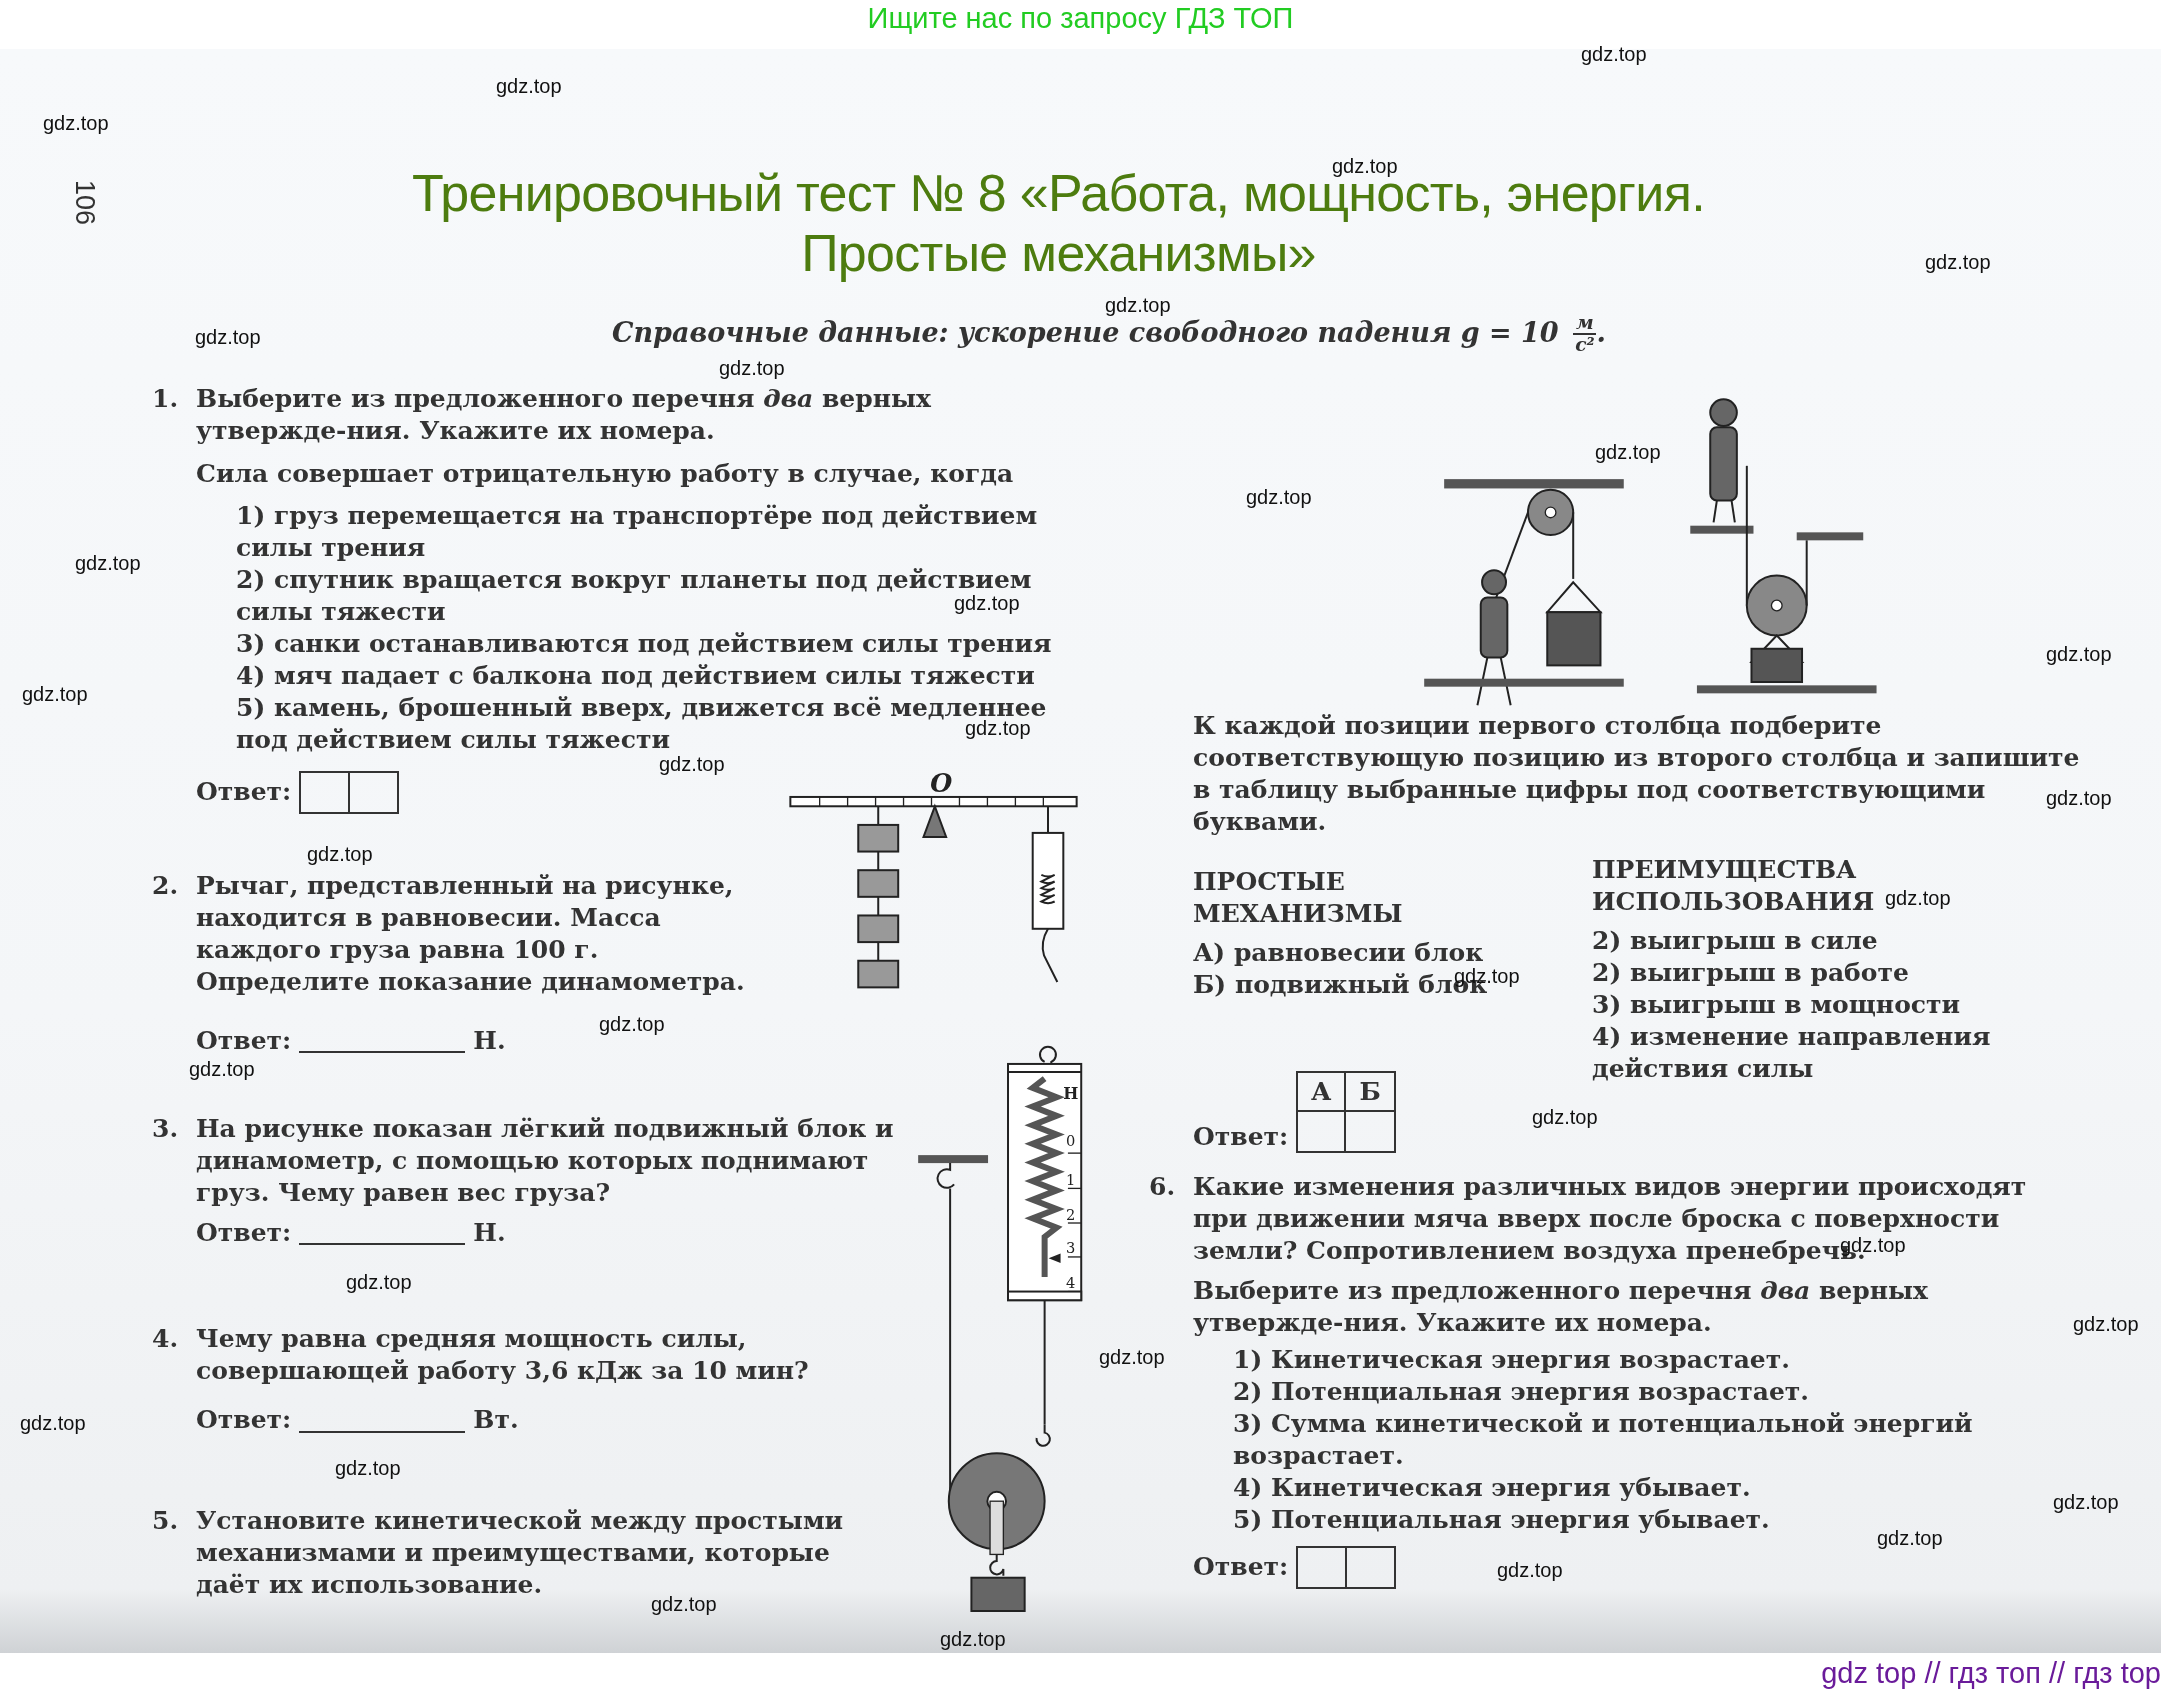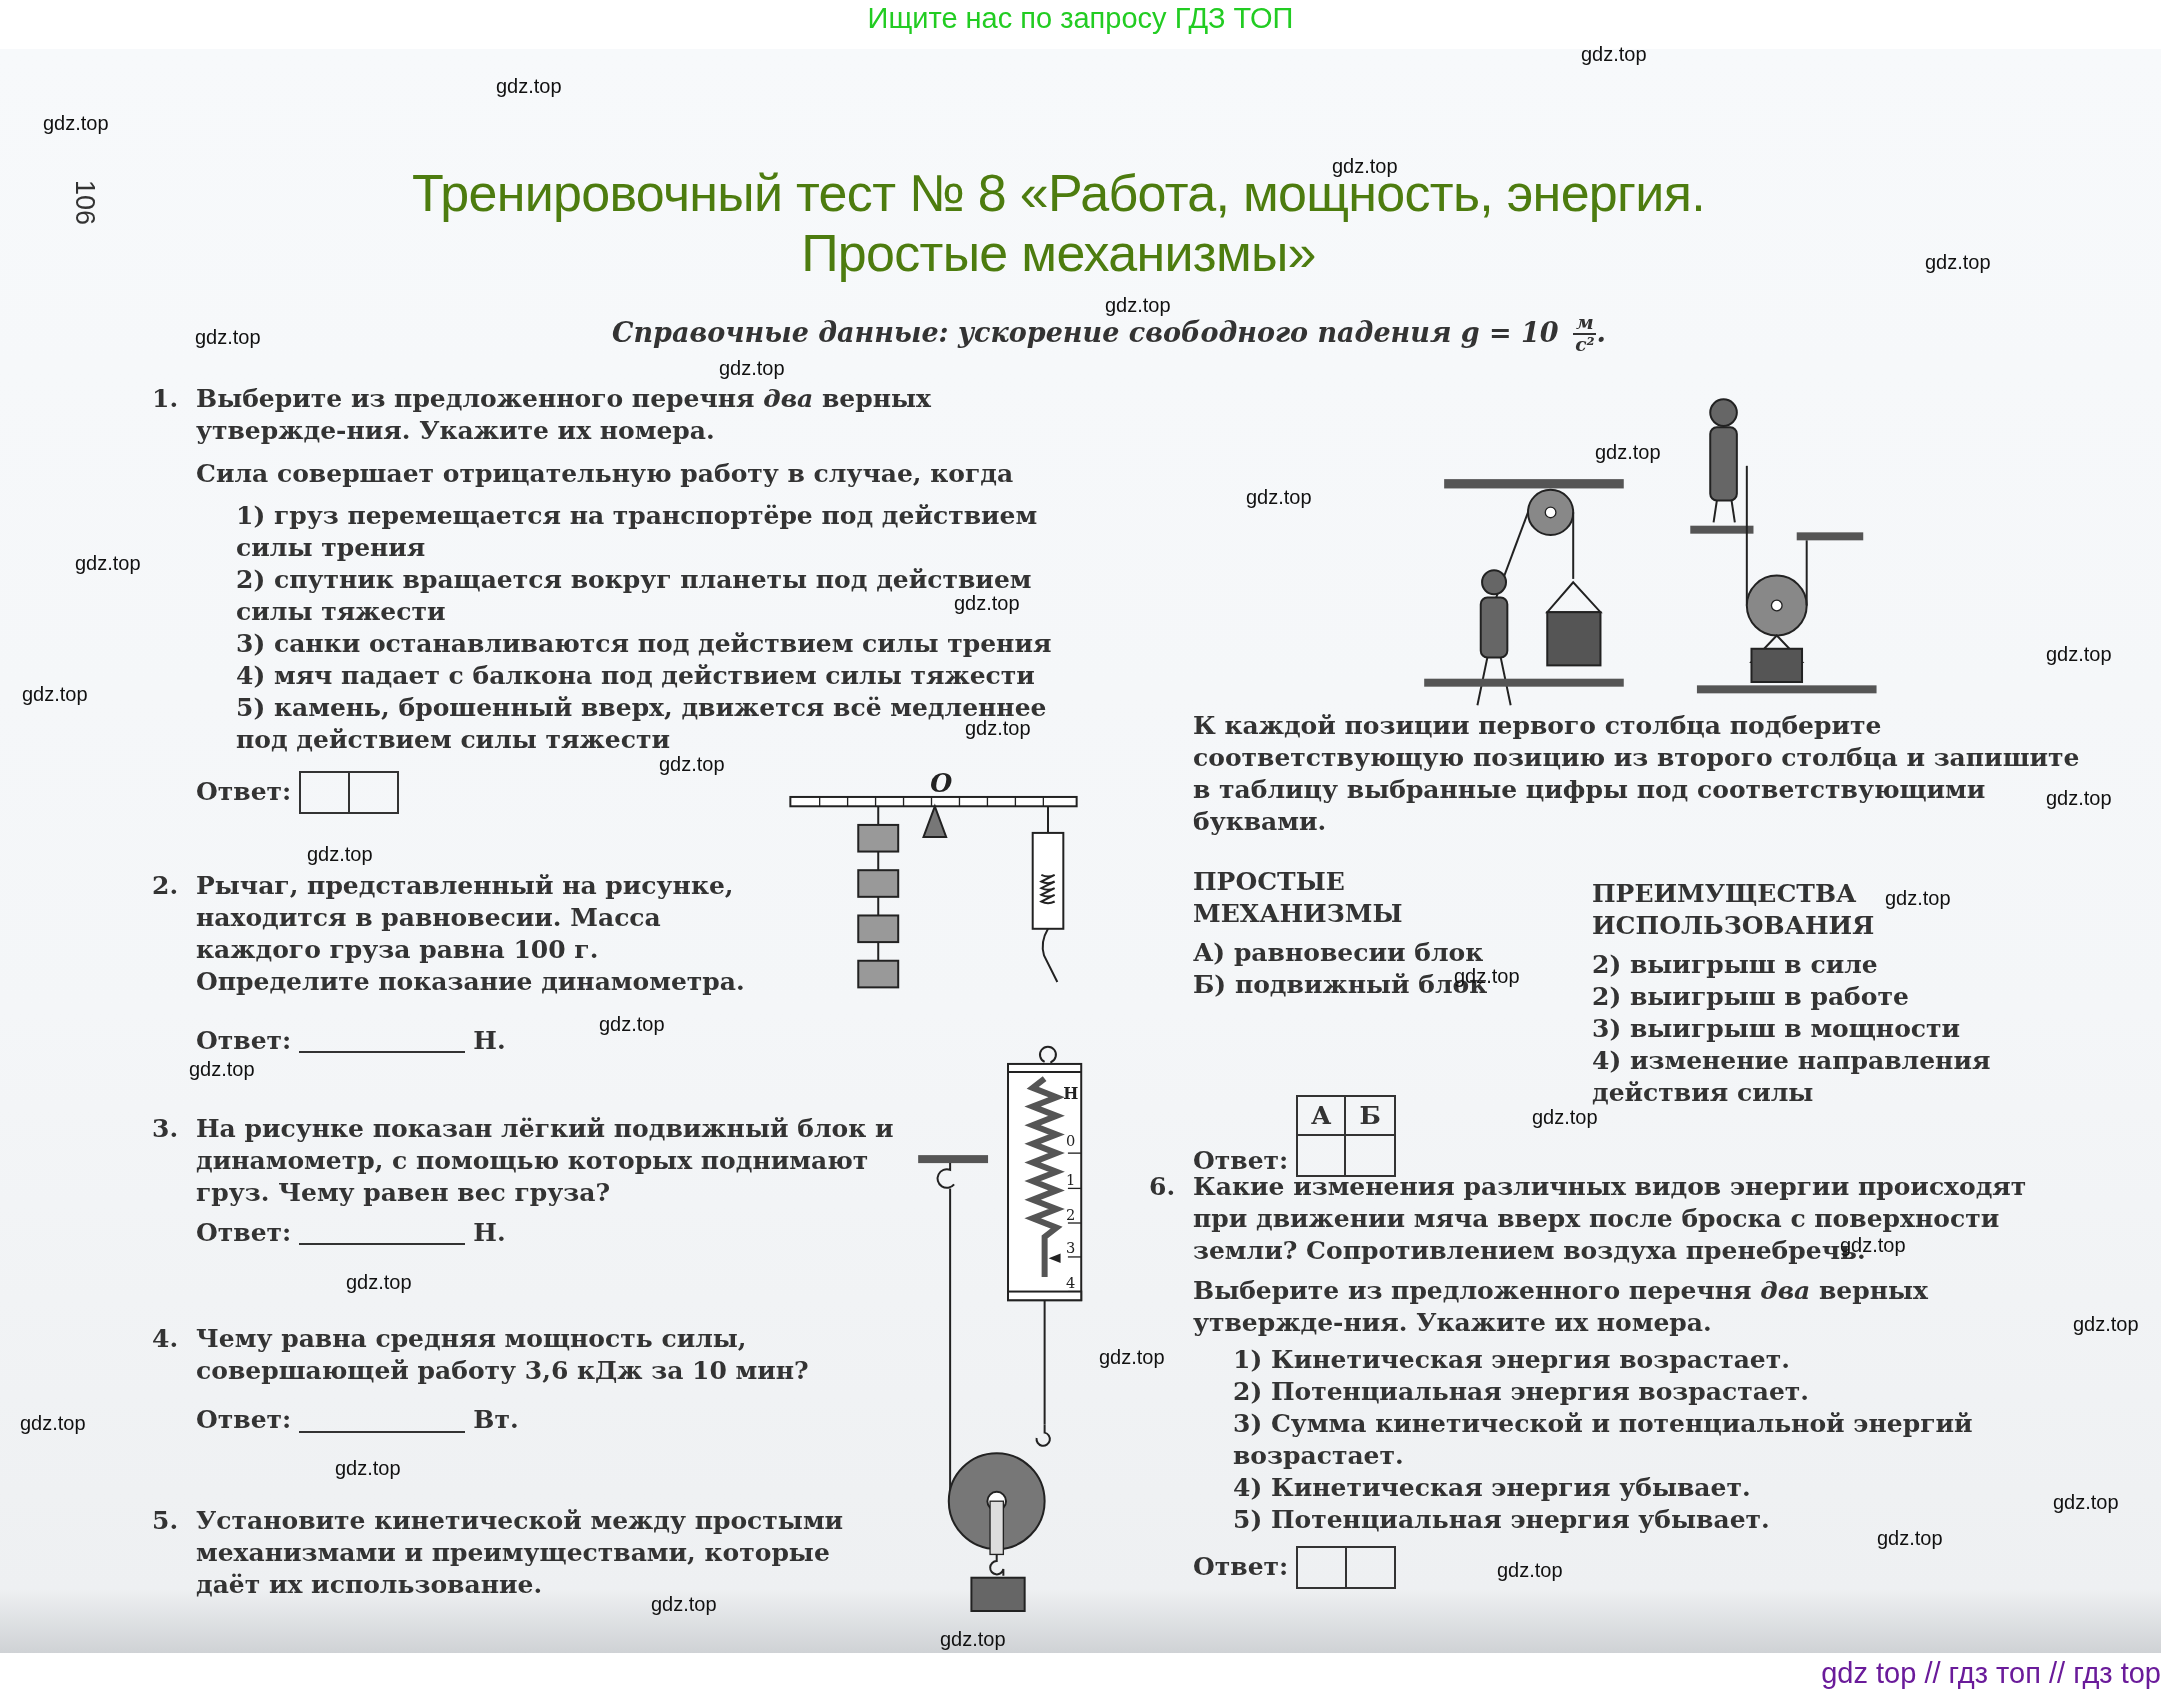--- a/index.html
+++ b/index.html
@@ -21,21 +21,21 @@
   .blank { display:inline-block; width:166px; border-bottom:2px solid #333; height:22.6px; margin:0 8px; }
   .box2 { display:inline-flex; margin-left:8px; border:2px solid #333; height:39px; }
   .box2 span { width:47px; height:39px; }
   .box2 span + span { border-left:2px solid #333; }
   .grid2 { display:inline-grid; grid-template-columns:48px 48px; grid-template-rows:39px 39px; border:2px solid #333; margin-left:8px; }
   .grid2 > div { display:flex; align-items:center; justify-content:center; font-size:25px; }
   .grid2 > div:nth-child(odd) { border-right:2px solid #333; }
   .grid2 > div:nth-child(-n+2) { border-bottom:2px solid #333; }
   .cols { display:flex; }
   .cols .c1 { width:399px;margin-top:12px; }
-  .cols .c2 { width:466px;margin-top:24px; }
+  .cols .c2 { width:466px; }
   .wm { position:absolute; font-family:"Liberation Sans", sans-serif; font-size:20px; color:#111; }
   .footer { position:absolute; left:0; top:1657px; width:2161px; text-align:right; font-family:"Liberation Sans", sans-serif; font-size:29px; color:#6a1b9a; }
   svg { position:absolute; overflow:visible; }
 </style>
 </head>
 <body>
 
 <div class="banner">Ищите нас по запросу ГДЗ ТОП</div>
 
 <div class="page"></div>

